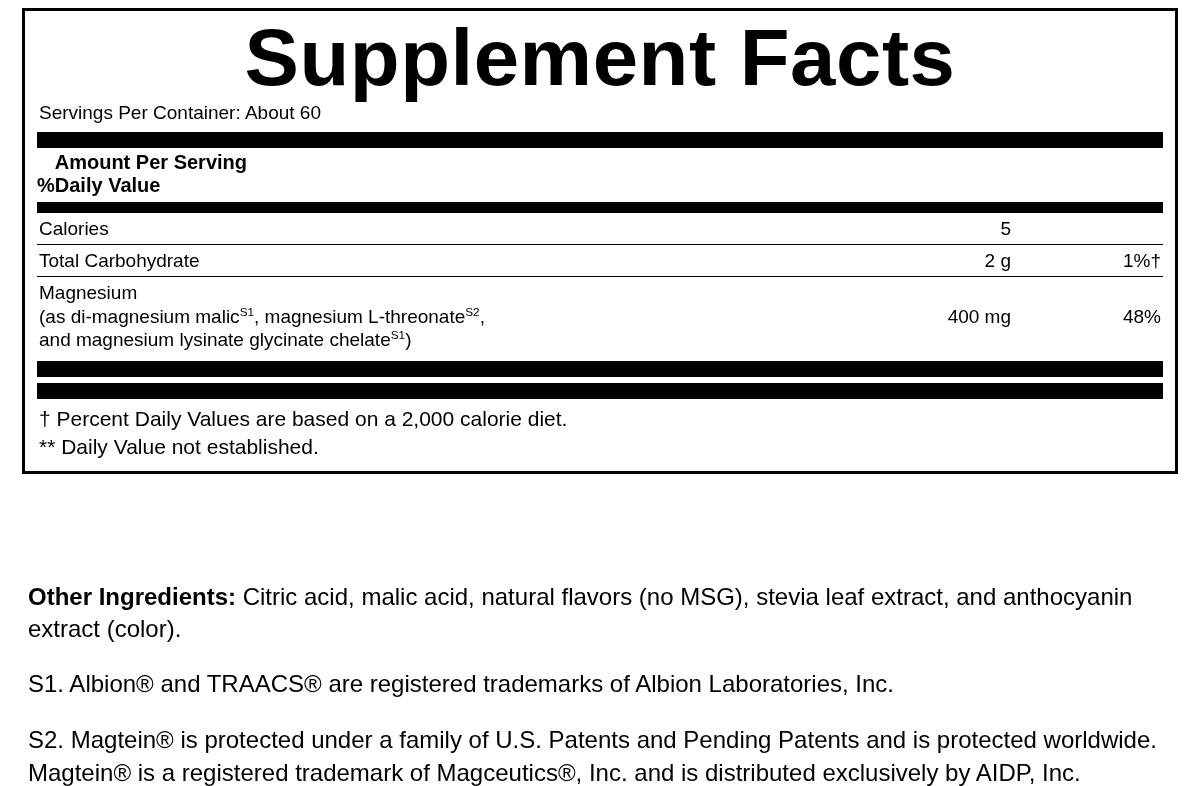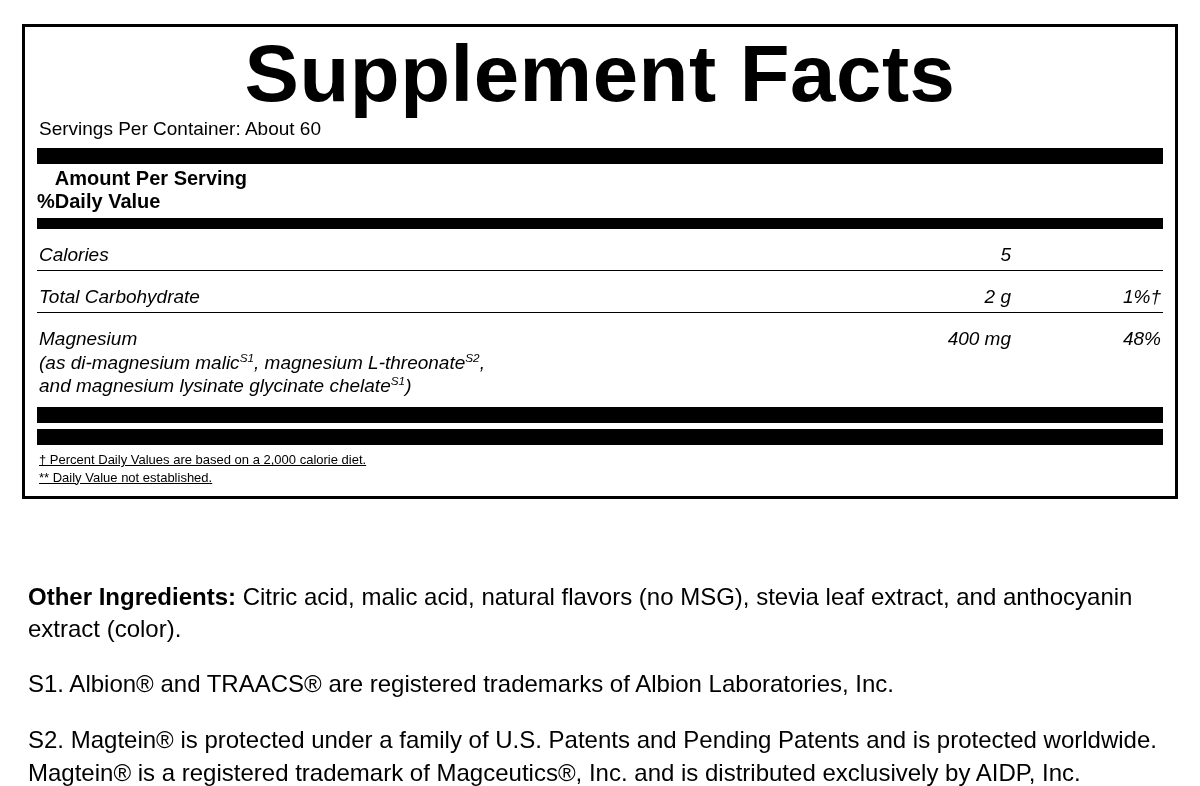--- a/index.html
+++ b/index.html
@@ -18,21 +18,21 @@
     position: relative;
     width: 1200px;
     height: 786px;
     box-sizing: border-box;
   }
 
   
   .panel {
     position: absolute;
     left: 22px;
-    top: 24px;
+    top: 8px;
     width: 1156px;
     box-sizing: border-box;
     border: 3px solid #000;
     background: #fff;
     padding: 6px 12px 8px 12px;
   }
 
   .sf-title {
     font-family: "Liberation Sans", sans-serif;
     font-weight: bold;
@@ -81,25 +81,24 @@
     text-align: right;
   }
   .hdr-dv {
     width: 150px;
     text-align: left;
     padding-right: 2px;
   }
 
   .row {
     display: flex;
-    align-items: flex-start;
+    align-items: center;
     font-size: 19px;
-    padding: 14px 0 3px 2px;
+    padding: 4px 0 3px 2px;
     position: relative;
-    font-style: italic;
   }
   .row .nm {
     flex: 1 1 auto;
     line-height: 1.26;
   }
   .row .amt {
     width: 210px;
     text-align: right;
     flex: 0 0 210px;
     line-height: 1.26;
@@ -118,24 +117,23 @@
     font-size: 19px;
     line-height: 1.26;
   }
   sup {
     font-size: 0.62em;
     vertical-align: super;
     line-height: 0;
   }
 
   .footnotes {
-    font-size: 13px;
+    font-size: 21px;
     line-height: 1.33;
     padding: 6px 0 2px 2px;
-    text-decoration: underline;
   }
 
   
   .below {
     position: absolute;
     left: 28px;
     top: 581px;
     width: 1150px;
     font-size: 24px;
     line-height: 1.35;

